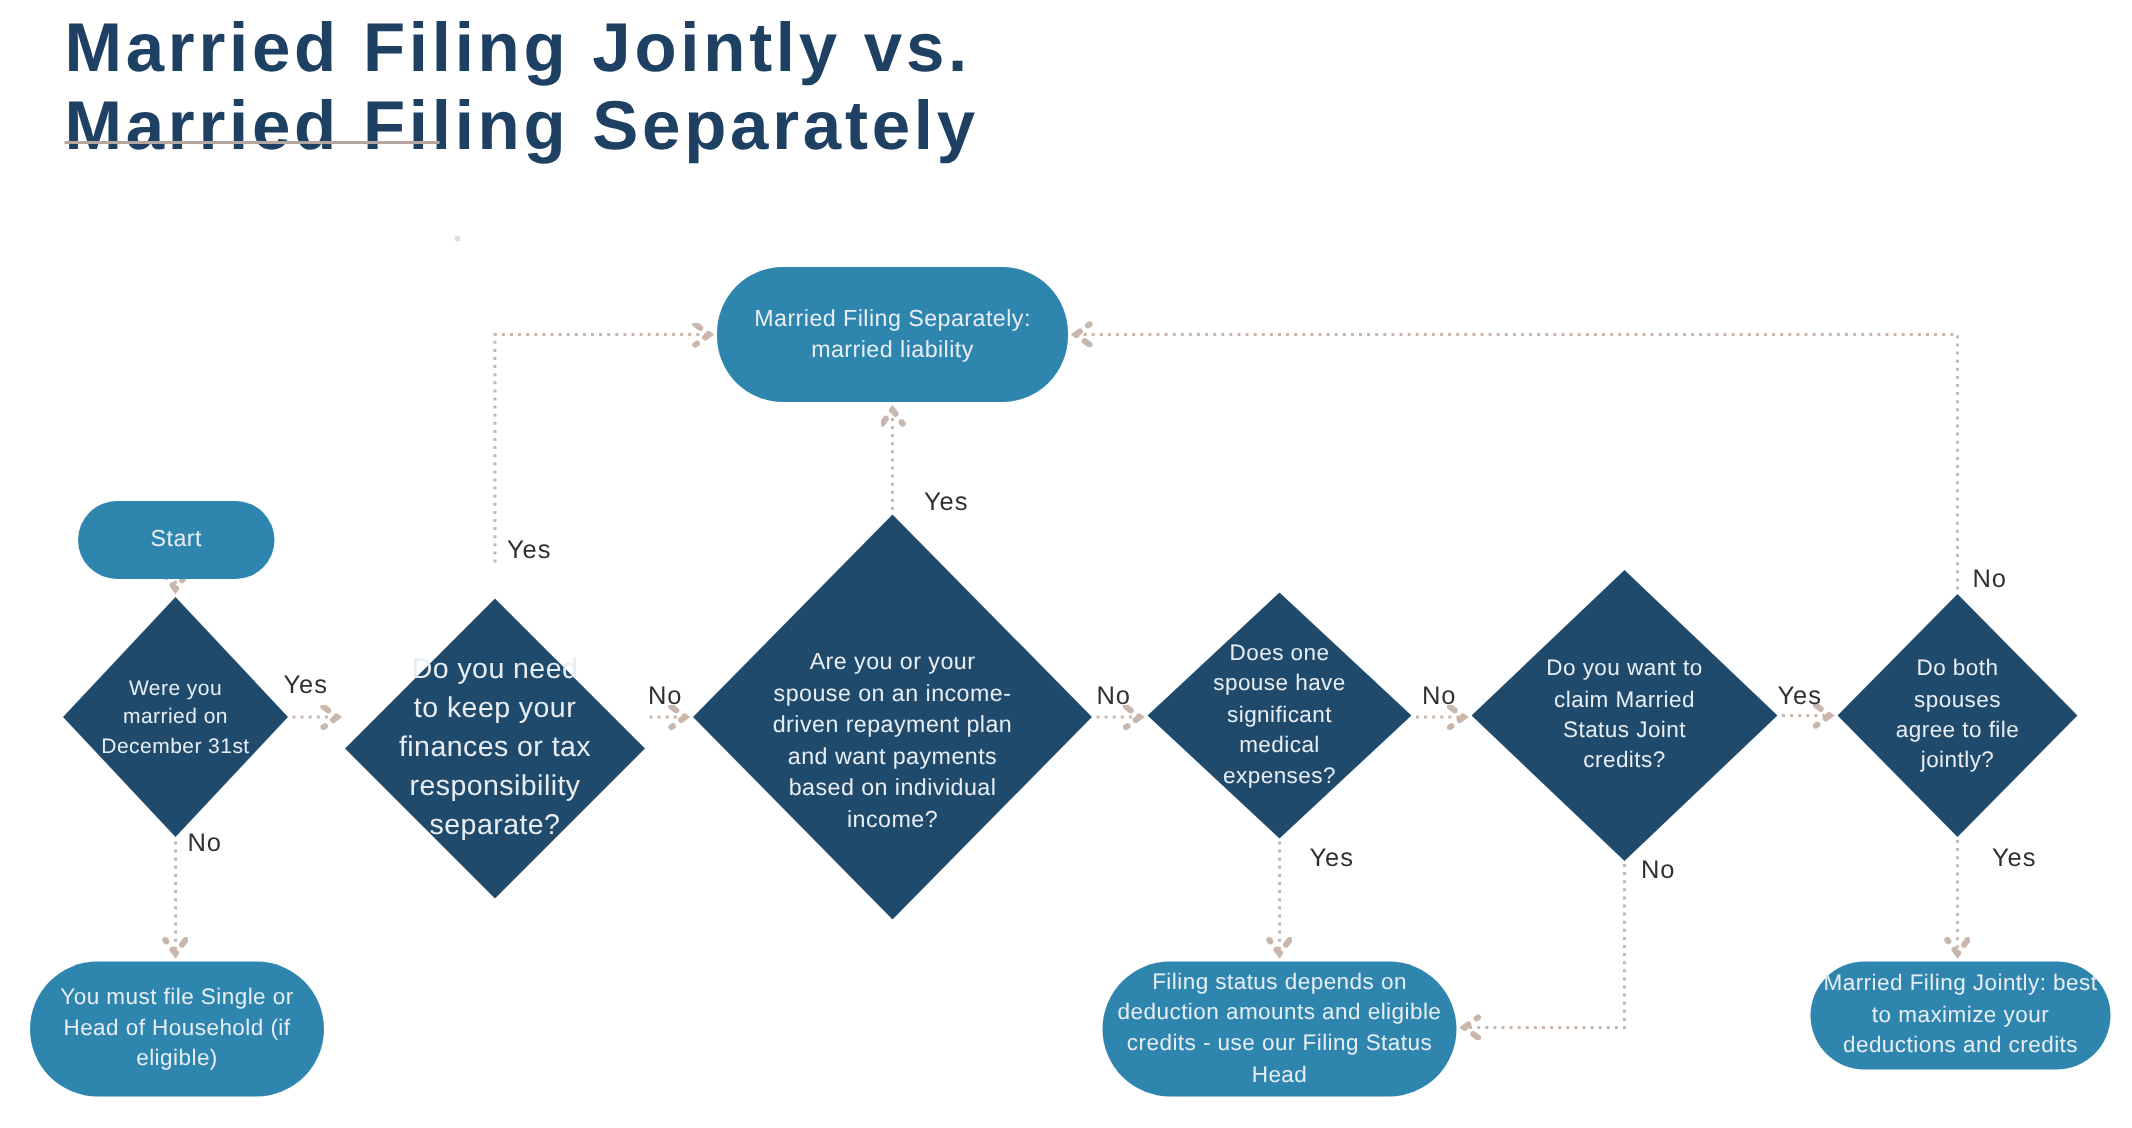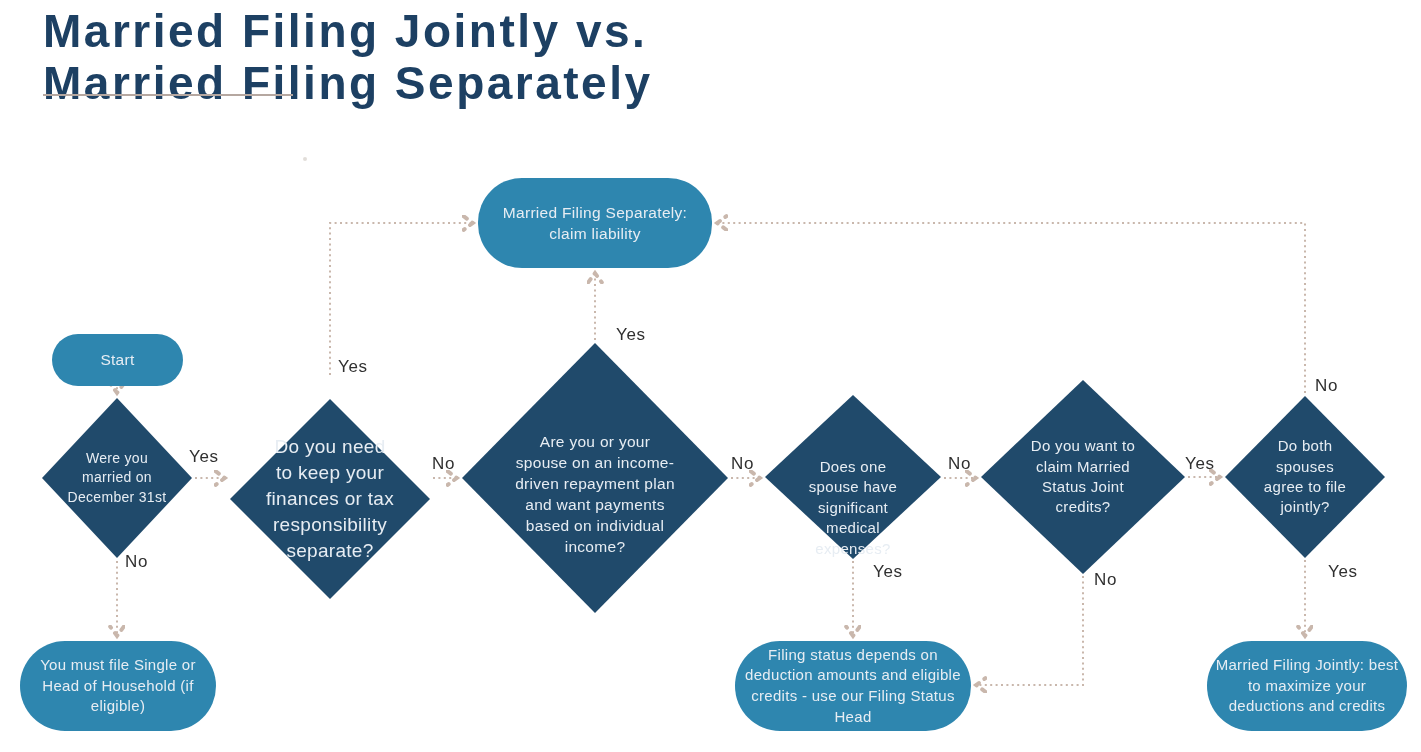--- a/index.html
+++ b/index.html
@@ -34,25 +34,25 @@
   .pill .lbl{line-height:1.38;letter-spacing:.3px;}
   .diamond{background:transparent;}
   .diamond svg{position:absolute;left:0;top:0;width:100%;height:100%;}
   .diamond polygon{fill:#204a6b;}
   .lbl{position:relative;z-index:1;line-height:1.36;letter-spacing:.3px;}
   
   .n-start   {left:52px;  top:290px; width:131px; height:52px; border-radius:26px; font-size:15.5px;margin-top:44px;}
   .n-mfs     {left:478px; top:178px; width:234px; height:90px; border-radius:44px; font-size:15.5px;}
   .n-single  {left:20px;  top:641px; width:196px; height:90px; border-radius:45px; font-size:15px;}
   .n-tool    {left:735px; top:641px; width:236px; height:90px; border-radius:45px; font-size:15px;}
-  .n-mfj     {left:1207px;top:641px; width:200px; height:90px; border-radius:45px; font-size:15px;}
+  .n-mfj     {left:1207px;top:641px; width:200px; height:72px; border-radius:45px; font-size:15px;}
   .d-married {left:42px;  top:398px; width:150px; height:160px; font-size:14px;}
   .d-separate{left:230px; top:399px; width:200px; height:200px; font-size:19px;}
   .d-idr     {left:462px; top:343px; width:266px; height:270px; font-size:15.5px;}
-  .d-medical {left:765px; top:395px; width:176px; height:164px; font-size:15px;align-items:flex-end;}
+  .d-medical {left:765px; top:395px; width:176px; height:164px; font-size:15px;}
   .d-credits {left:981px; top:380px; width:204px; height:194px; font-size:15px;}
   .d-agree   {left:1225px;top:396px; width:160px; height:162px; font-size:15px;}
   .d-married .lbl{width:112px;}
   .d-separate .lbl{width:132px;}
   .d-idr .lbl{width:162px;margin-top:32px;}
   .d-medical .lbl{width:102px;}
   .d-credits .lbl{width:122px;}
   .d-agree .lbl{width:96px;}
   .n-mfs .lbl{width:206px;}
   .n-single .lbl{width:184px;}
@@ -148,21 +148,21 @@
   </div>
 
   <div class="node diamond d-agree">
     <svg viewBox="0 0 100 100" preserveAspectRatio="none">
         <polygon points="50,0 100,50 50,100 0,50"></polygon>
       </svg>
     <span class="lbl">Do both spouses agree to file jointly?</span>
   </div>
 
   <div class="node pill n-mfs">
-    <span class="lbl">Married Filing Separately: claim liability</span>
+    <span class="lbl">Married Filing Separately: married liability</span>
   </div>
 
   <div class="node pill n-single">
     <span class="lbl">You must file Single or Head of Household (if eligible)</span>
   </div>
 
   <div class="node pill n-tool">
     <span class="lbl">Filing status depends on deduction amounts and eligible credits - use our Filing Status Head</span>
   </div>
 

